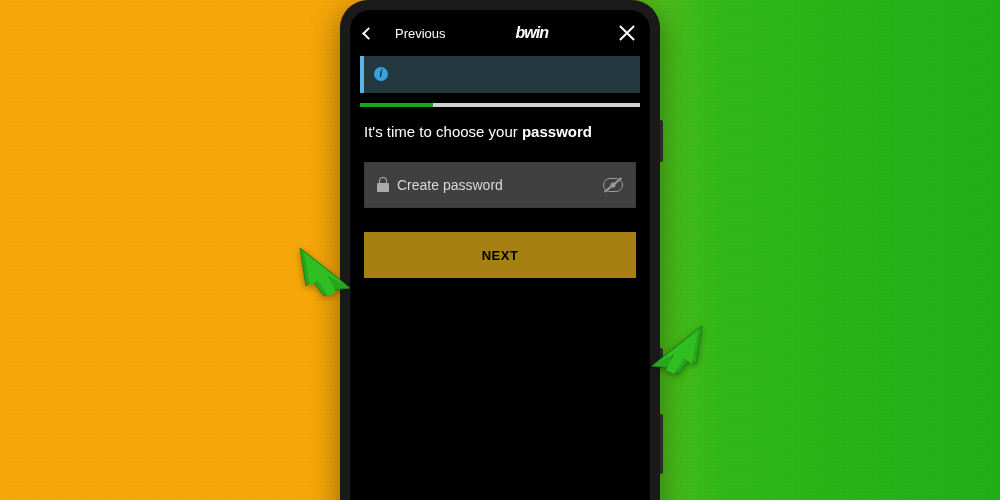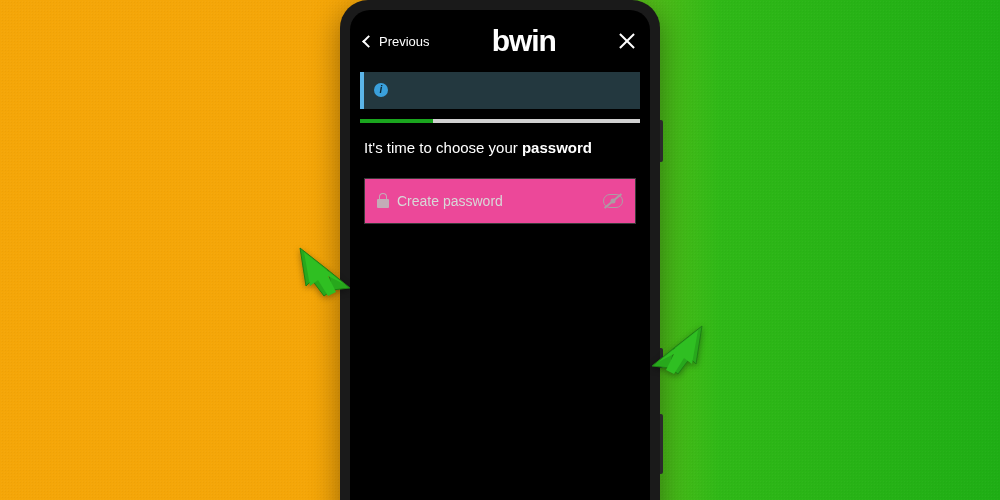--- a/index.html
+++ b/index.html
@@ -47,23 +47,23 @@
     background: #000;
     border-radius: 20px;
     overflow: hidden;
     display: flex; flex-direction: column;
     color: #fff;
   }
   .nav {
     display: flex; align-items: center; justify-content: space-between;
     padding: 14px 14px 10px;
   }
-  .back { display: flex; align-items: center; gap: 6px; font-size: 13px; cursor: pointer; }
+  .back { display: flex; align-items: center; gap: 22px; font-size: 13px; cursor: pointer; }
   .chev { width: 9px; height: 9px; border-left: 2px solid #fff; border-bottom: 2px solid #fff; transform: rotate(45deg); }
-  .logo { font-weight: 900; font-size: 30px; letter-spacing: -1px; }
+  .logo { font-weight: 900; font-style: italic; font-size: 16px; letter-spacing: -1px; }
   .close { width: 18px; height: 18px; position: relative; cursor: pointer; }
   .close::before, .close::after {
     content: ""; position: absolute; left: 8px; top: -1px;
     width: 2px; height: 20px; background: #fff;
   }
   .close::before { transform: rotate(45deg); }
   .close::after { transform: rotate(-45deg); }
   .info-box {
     margin: 4px 10px 10px;
     background: #23383f;
@@ -84,21 +84,21 @@
   }
   .progress-fill {
     position: absolute; left: 0; top: 0; bottom: 0;
     background: #1aa51e;
   }
   .content { padding: 0 14px; }
   .heading { font-size: 15px; margin-bottom: 22px; }
   .heading .bold { font-weight: 700; }
   .pw-field {
     border: 1px solid #3a3a3a;
-    background: #ec4899;
+    background: #404040;
     height: 46px;
     display: flex; align-items: center;
     padding: 0 12px; gap: 8px;
     margin-bottom: 24px;
   }
   .lock-icon {
     width: 12px; height: 14px; position: relative; opacity: .85;
   }
   .lock-icon .shackle {
     position: absolute; top: -1px; left: 2px;
@@ -183,20 +183,21 @@
 
       <div class="pw-field">
         <span class="lock-icon">
           <span class="shackle"></span>
             <span class="body"></span>
         </span>
         <input class="pw-input" type="password" placeholder="Create password" style="">
         <span class="eye-icon"></span>
       </div>
 
+      <button class="next-btn">NEXT</button>
     </div>
 
   </div>
 </div>
 
 <div class="arrow a1">
   <svg width="56" height="52" viewBox="0 0 56 52">
     <g fill="#27a81c" stroke="#1e7f15" stroke-width="1">
       <polygon points="2,2 30,24 22,28 34,44 26,50 14,34 8,40"></polygon>
       <polygon points="30,24 52,42 34,44" fill="#27a81c"></polygon>

